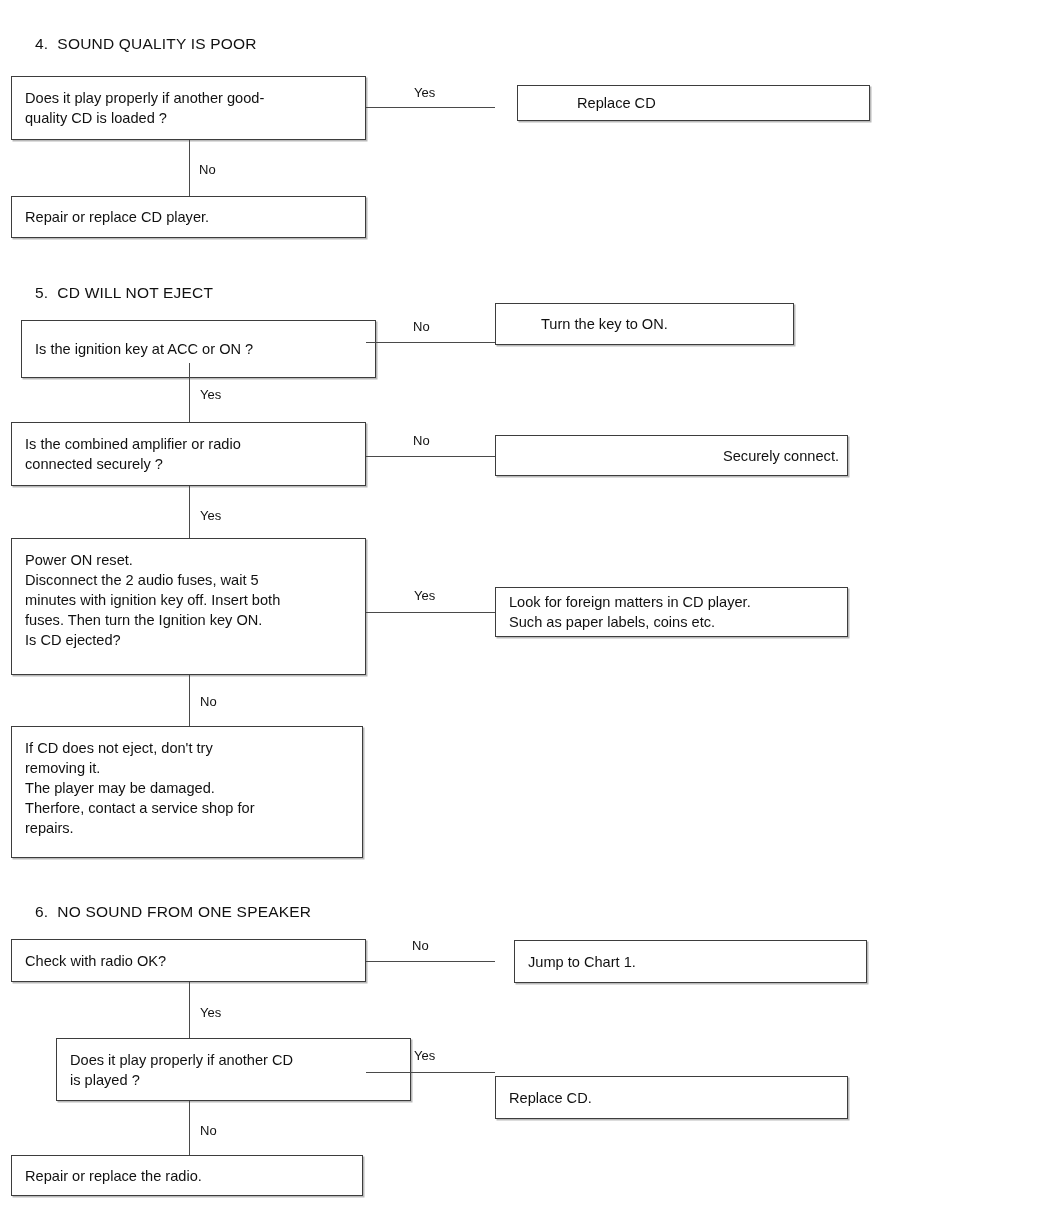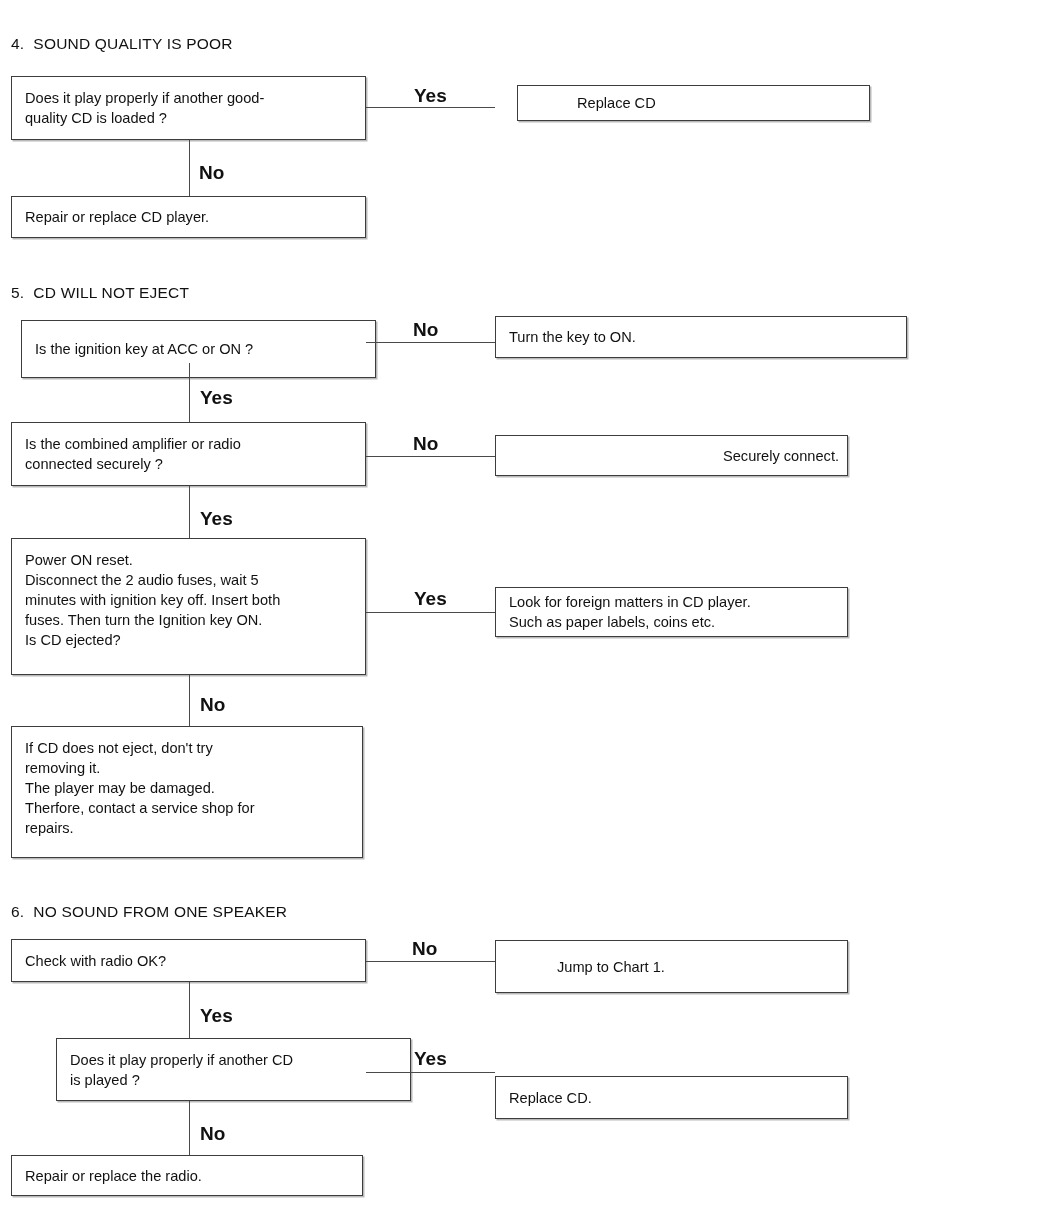--- a/index.html
+++ b/index.html
@@ -23,20 +23,21 @@
 
   
   .section-heading {
     position: absolute;
     font-size: 15.5px;
     font-weight: 400;
     letter-spacing: 0.2px;
     color: #111111;
     white-space: pre;
     line-height: 1;
+    margin-left: 24px;
   }
 
   
   .box {
     position: absolute;
     box-sizing: border-box;
     background: #ffffff;
     border: 1px solid #3d3d3d;
     box-shadow: 1.5px 1.5px 0 0 #b9b9b9;
   }
@@ -74,25 +75,24 @@
     width: 1px;
     background: #4a4a4a;
   }
   .conn-h {
     position: absolute;
     height: 1px;
     background: #4a4a4a;
   }
   .conn-label {
     position: absolute;
-    font-size: 19px;
+    font-size: 13px;
     line-height: 1;
     color: #111111;
     white-space: pre;
-    font-weight: bold;
   }
 </style>
 </head>
 <body>
 
 <div id="page">
 
   <div class="section-heading" style="left:11px; top:36px;">4.  SOUND QUALITY IS POOR</div>
 
   <div class="box vcenter" style="left:11px; top:76px; width:355px; height:64px;">
@@ -112,21 +112,21 @@
     <div class="box-text">Repair or replace CD player.</div>
   </div>
 
   <div class="section-heading" style="left:11px; top:285px;">5.  CD WILL NOT EJECT</div>
 
   <div class="box vcenter" style="left:21px; top:320px; width:355px; height:58px;">
     <div class="box-text">Is the ignition key at ACC or ON ?</div>
   </div>
   <div class="conn-h" style="left:366px; top:342px; width:129px;"></div>
   <div class="conn-label" style="left:413px; top:320px;">No</div>
-  <div class="box vcenter" style="left:495px; top:316px; width:412px; height:42px;">
+  <div class="box vcenter" style="left:495px; top:303px; width:299px; height:42px;padding-left:32px;">
     <div class="box-text">Turn the key to ON.</div>
   </div>
 
   <div class="conn-v" style="left:189px; top:363px; height:59px;"></div>
   <div class="conn-label" style="left:200px; top:388px;">Yes</div>
 
   <div class="box vcenter" style="left:11px; top:422px; width:355px; height:64px;">
     <div class="box-text">Is the combined amplifier or radio
 connected securely ?</div>
   </div>
@@ -164,21 +164,21 @@
 repairs.</div>
   </div>
 
   <div class="section-heading" style="left:11px; top:904px;">6.  NO SOUND FROM ONE SPEAKER</div>
 
   <div class="box vcenter" style="left:11px; top:939px; width:355px; height:43px;">
     <div class="box-text">Check with radio OK?</div>
   </div>
   <div class="conn-h" style="left:366px; top:961px; width:129px;"></div>
   <div class="conn-label" style="left:412px; top:939px;">No</div>
-  <div class="box vcenter" style="left:495px; top:940px; width:353px; height:53px;padding-left:48px;">
+  <div class="box vcenter" style="left:514px; top:940px; width:353px; height:43px;">
     <div class="box-text">Jump to Chart 1.</div>
   </div>
 
   <div class="conn-v" style="left:189px; top:982px; height:56px;"></div>
   <div class="conn-label" style="left:200px; top:1006px;">Yes</div>
 
   <div class="box vcenter" style="left:11px; top:1038px; width:355px; height:63px;margin-left:45px;">
     <div class="box-text">Does it play properly if another CD
 is played ?</div>
   </div>

